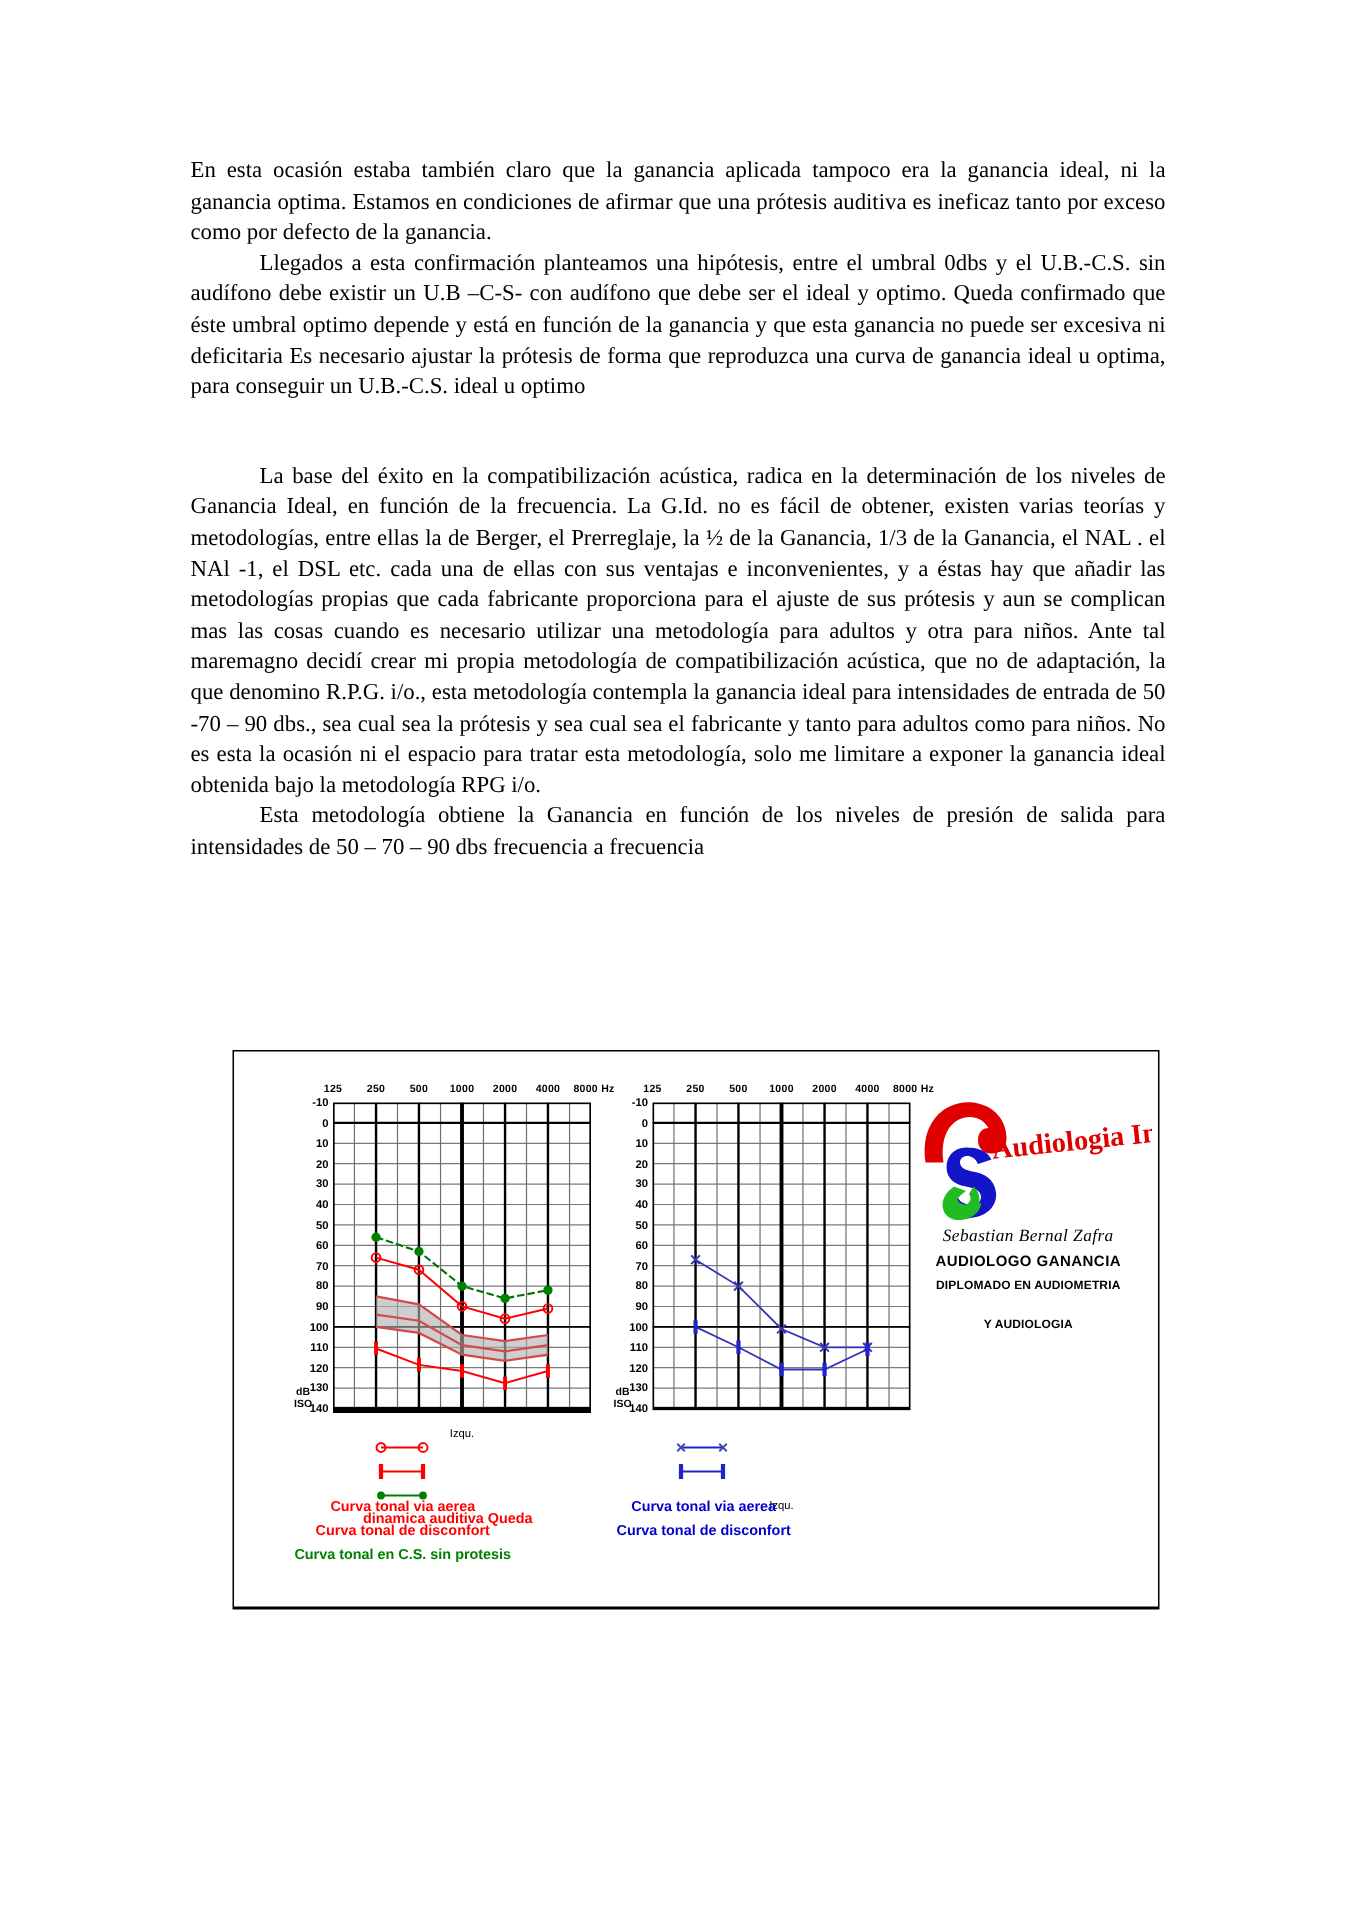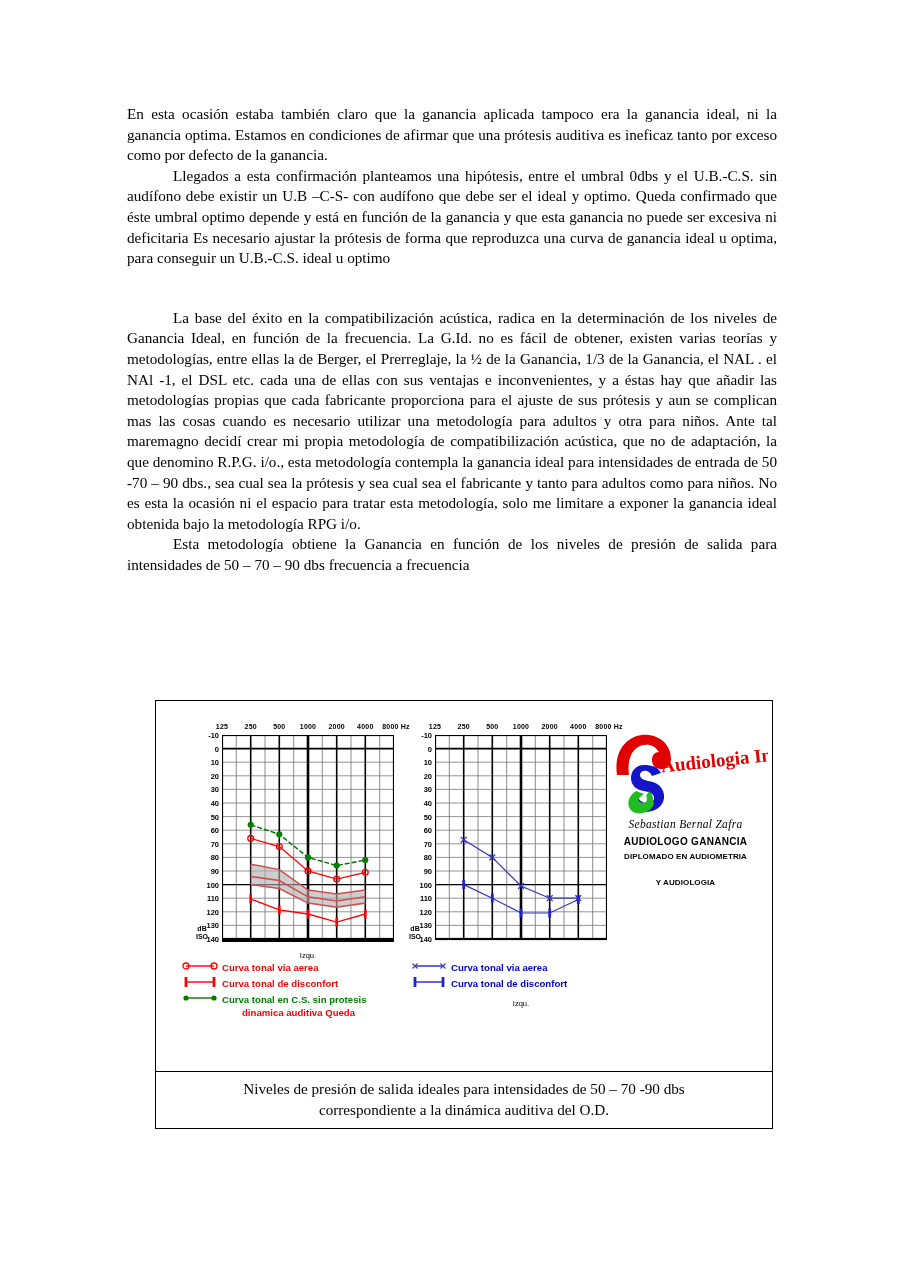--- a/index.html
+++ b/index.html
@@ -135,20 +135,21 @@
     position:absolute;
     font-family:"Liberation Sans", sans-serif;
     font-weight:bold;
     font-size:9.6px;
     white-space:nowrap;
   }
   .legend-row{
     display:flex;
     align-items:center;
     height:16px;
+    flex-direction:column;
   }
   .legend-sym{
     width:40px;
     flex:0 0 40px;
     text-align:center;
     position:relative;
     height:14px;
   }
   .legend-txt{ padding-left:2px; }
   .lg-red{ color:#ff0000; }
@@ -488,19 +489,15 @@
               <line x1="5" y1="1" x2="5" y2="11" stroke="#2222cc" stroke-width="2.8"></line>
               <line x1="33" y1="1" x2="33" y2="11" stroke="#2222cc" stroke-width="2.8"></line>
             </svg>
           </div>
           <div class="legend-txt lg-blue">Curva tonal de disconfort</div>
         </div>
       </div>
 
     </div>
 
-    <div class="caption">
-      <div>Niveles de presión de salida ideales para intensidades de 50 – 70 -90 dbs</div>
-      <div>correspondiente a la dinámica auditiva del O.D.</div>
-    </div>
   </div>
 
 </div>
 
 </body></html>

